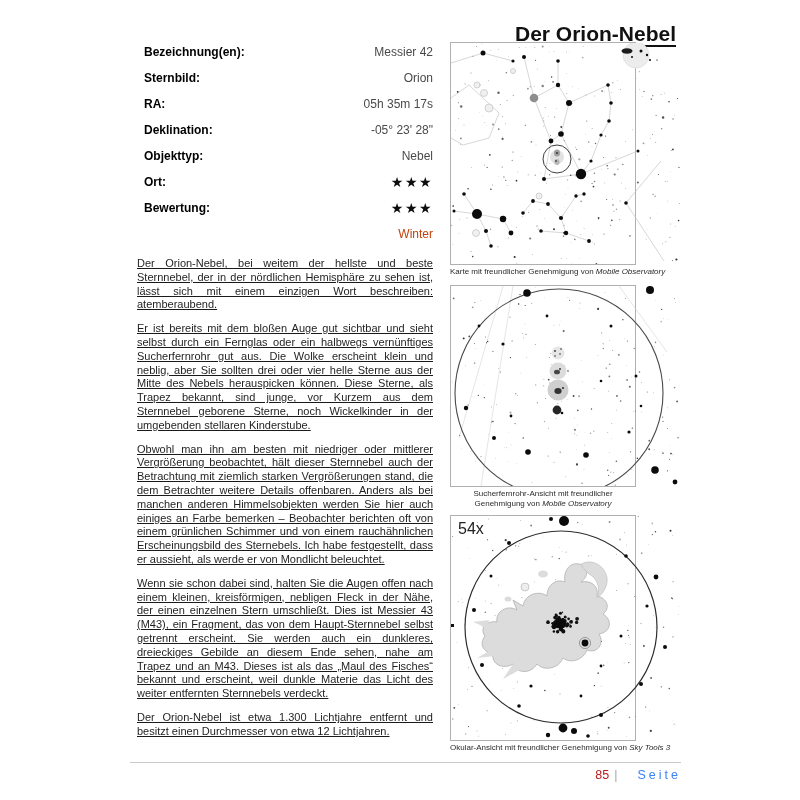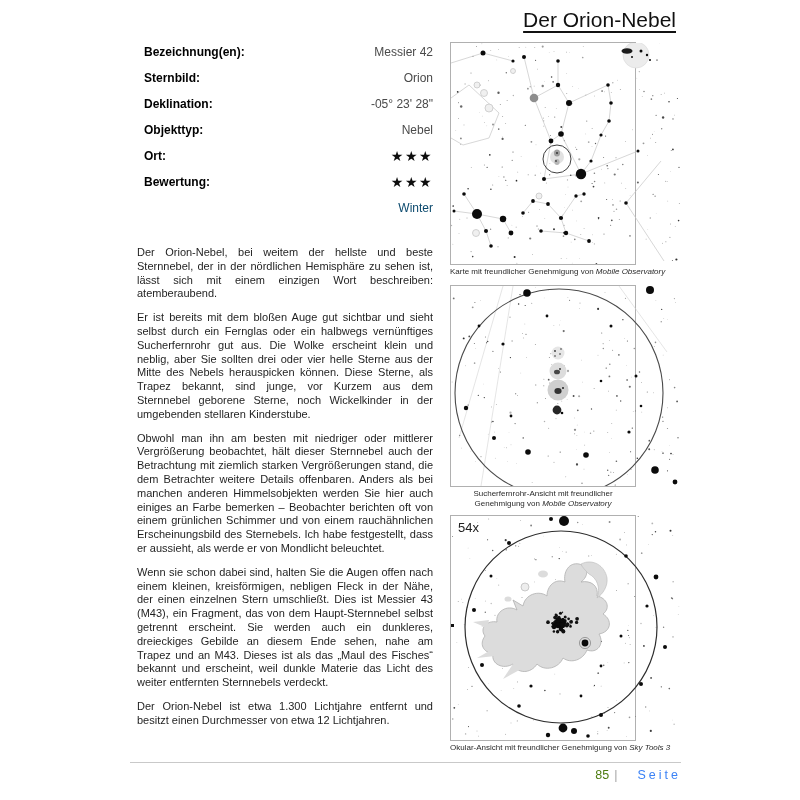--- a/index.html
+++ b/index.html
@@ -2,66 +2,70 @@
 <html><head>
 <meta charset="utf-8">
 <style>
   html,body{margin:0;padding:0;}
   body{
     width:800px;height:800px;position:relative;background:#ffffff;
     font-family:"Liberation Sans",sans-serif;color:#1a1a1a;overflow:hidden;
   }
   
   .page-title{
-    position:absolute;top:8px;right:124px;
-    font-size:21px;font-weight:400;color:#111;
+    position:absolute;top:22px;right:124px;
+    font-size:21px;font-weight:700;color:#111;
     text-decoration:underline;text-underline-offset:4px;
   }
   
   .footer-rule{position:absolute;left:130px;width:551px;top:762px;border-top:1px solid #c9c9c9;height:0;}
   .footer{position:absolute;top:768px;right:119px;font-size:12.5px;}
-  .footer .pagenum{color:#4d7c0f;text-align:right;}
+  .footer .pagenum{color:#b91c1c;text-align:right;}
   .footer .sep{color:#a6a6a6;margin:0 4px 0 5px;}
   .footer .seite{color:#3b82f6;letter-spacing:3px;margin-left:16px;}
   
   .left-col{position:absolute;left:137px;top:46px;width:296px;}
   .spec-table{padding-left:7px;}
   .spec-row{display:flex;justify-content:space-between;align-items:flex-start;margin-bottom:13px;line-height:13px;}
   .spec-label{font-size:12px;font-weight:700;color:#000;width:176px;}
   .spec-value{font-size:12px;color:#4a4a4a;text-align:right;flex:1;}
   .spec-value.stars{font-size:14px;color:#0d0d0d;letter-spacing:1.5px;line-height:12px;}
-  .spec-value.muted{color:#0c4a6e;}
-  .article{margin-top:31px;}
+  .spec-value.muted{color:#c2410c;}
+  .article{margin-top:16px;text-decoration:underline;}
   .article p{margin:0 0 10px 0;font-size:11px;line-height:13.8px;text-align:justify;color:#1f1f1f;}
   
   .right-col{position:absolute;left:450px;top:42px;width:186px;}
   .fig{border:1px solid #b0b0b0;background:#fff;position:relative;}
   .fig svg{display:block;}
   .caption{font-size:8px;line-height:10px;color:#2a2a2a;text-align:center;margin-top:2px;}
   .caption.nowrap{white-space:nowrap;}
   .caption.wrap{padding:0 14px;}
   .caption i{font-style:italic;}
   .fig2{margin-top:8px;}
   .fig3{margin-top:6px;}
-  .mag-label{position:absolute;top:4px;left:7px;font-size:13px;color:#222;}
+  .mag-label{position:absolute;top:4px;left:7px;font-size:16px;color:#222;}
 </style>
 </head>
 <body>
 
 <div class="page-title">Der Orion-Nebel</div>
 
 <div class="left-col">
   <div class="spec-table">
     <div class="spec-row">
       <span class="spec-label">Bezeichnung(en):</span>
       <span class="spec-value">Messier 42</span>
     </div>
     <div class="spec-row">
       <span class="spec-label">Sternbild:</span>
       <span class="spec-value">Orion</span>
+    </div>
+    <div class="spec-row">
+      <span class="spec-label">RA:</span>
+      <span class="spec-value">05h 35m 17s</span>
     </div>
     <div class="spec-row">
       <span class="spec-label">Deklination:</span>
       <span class="spec-value">-05° 23' 28"</span>
     </div>
     <div class="spec-row">
       <span class="spec-label">Objekttyp:</span>
       <span class="spec-value">Nebel</span>
     </div>
     <div class="spec-row">

